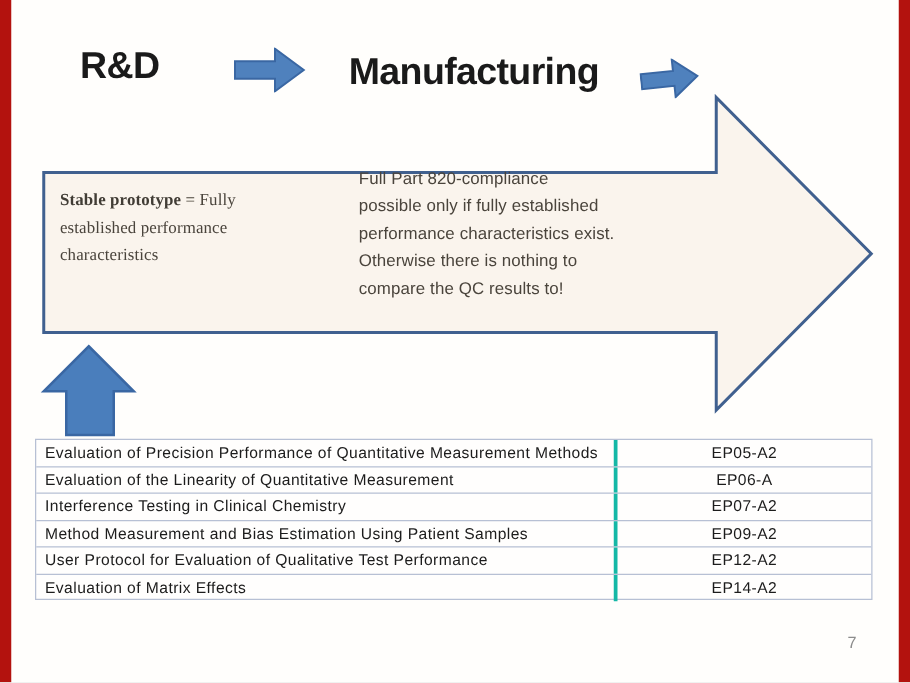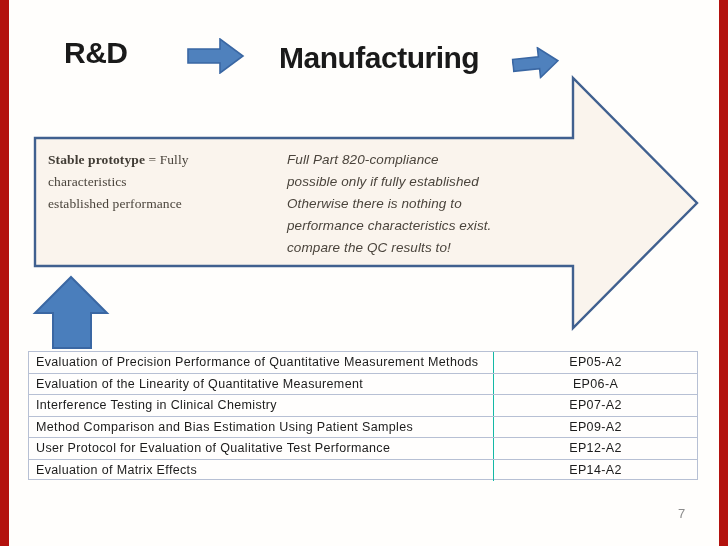--- a/index.html
+++ b/index.html
@@ -39,21 +39,21 @@
   .big-arrow-svg{position:absolute;left:0;top:0;}
   .up-arrow-svg{position:absolute;left:0;top:0;}
 
   .note{
     position:absolute;
     color:#4a443c;
     font-size:13.5px;line-height:22px;
     letter-spacing:0.1px;
   }
   .note.left-note{left:48px;top:149px;width:230px;font-family:Liberation Serif, serif;}
-  .note.right-note{left:287px;top:149px;width:270px;font-style:italic;}
+  .note.right-note{left:287px;top:132px;width:270px;}
   .note b{color:#413c35;}
 
   .clsi-table{
     position:absolute;left:28px;top:351px;
     width:670px;height:129px;
     border:1px solid #b7c0d4;
     box-sizing:border-box;
     background:#fffefd;
   }
   .clsi-row{
@@ -64,21 +64,21 @@
     border-bottom:1px solid #b7c0d4;
   }
   .clsi-row:last-child{border-bottom:none;}
   .clsi-cell{
     display:flex;align-items:center;
     font-size:12.5px;color:#1c1c1c;
     letter-spacing:0.35px;
     box-sizing:border-box;
     overflow:hidden;white-space:nowrap;
   }
-  .clsi-cell.doc-title{padding-left:7px;border-right:1px solid #14b8a6;}
+  .clsi-cell.doc-title{padding-left:7px;border-right:3px solid #14b8a6;}
   .clsi-cell.doc-code{justify-content:center;}
 
   .page-number{
     position:absolute;left:678px;top:506px;
     color:#8c8c8c;font-size:13px;
   }
 </style>
 </head>
 <body>
 
@@ -103,47 +103,47 @@
 
   <div class="title mfg">Manufacturing</div>
 
   <svg class="flow-arrow a2" width="48" height="32" viewBox="0 0 48 32">
     <polygon points="1,10 27,10 27,1 46,16 27,31 27,22 1,22" fill="#4f81bd" stroke="#3a67a3" stroke-width="1.6"></polygon>
   </svg>
 
 
   <div class="note left-note">
     <div><b>Stable prototype</b><span> = Fully</span></div>
+    <div>established performance</div>
     <div>characteristics</div>
-    <div>established performance</div>
   </div>
 
   <div class="note right-note">
     <div>Full Part 820-compliance</div>
     <div>possible only if fully established</div>
+    <div>performance characteristics exist.</div>
     <div>Otherwise there is nothing to</div>
-    <div>performance characteristics exist.</div>
     <div>compare the QC results to!</div>
   </div>
 
   <div class="clsi-table">
     <div class="clsi-row">
       <div class="clsi-cell doc-title">Evaluation of Precision Performance of Quantitative Measurement Methods</div>
       <div class="clsi-cell doc-code">EP05-A2</div>
     </div>
     <div class="clsi-row">
       <div class="clsi-cell doc-title">Evaluation of the Linearity of Quantitative Measurement</div>
       <div class="clsi-cell doc-code">EP06-A</div>
     </div>
     <div class="clsi-row">
       <div class="clsi-cell doc-title">Interference Testing in Clinical Chemistry</div>
       <div class="clsi-cell doc-code">EP07-A2</div>
     </div>
     <div class="clsi-row">
-      <div class="clsi-cell doc-title">Method Comparison and Bias Estimation Using Patient Samples</div>
+      <div class="clsi-cell doc-title">Method Measurement and Bias Estimation Using Patient Samples</div>
       <div class="clsi-cell doc-code">EP09-A2</div>
     </div>
     <div class="clsi-row">
       <div class="clsi-cell doc-title">User Protocol for Evaluation of Qualitative Test Performance</div>
       <div class="clsi-cell doc-code">EP12-A2</div>
     </div>
     <div class="clsi-row">
       <div class="clsi-cell doc-title">Evaluation of Matrix Effects</div>
       <div class="clsi-cell doc-code">EP14-A2</div>
     </div>

